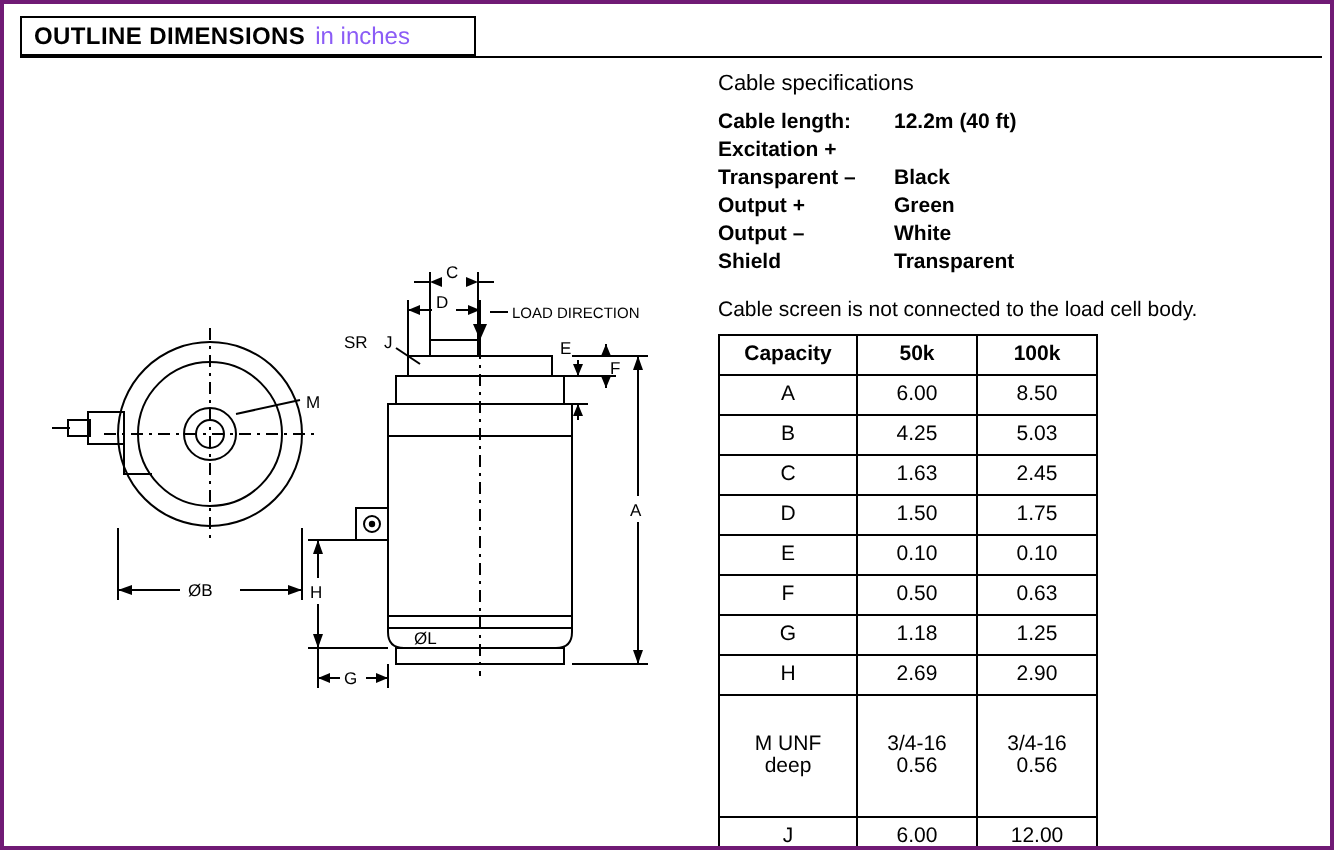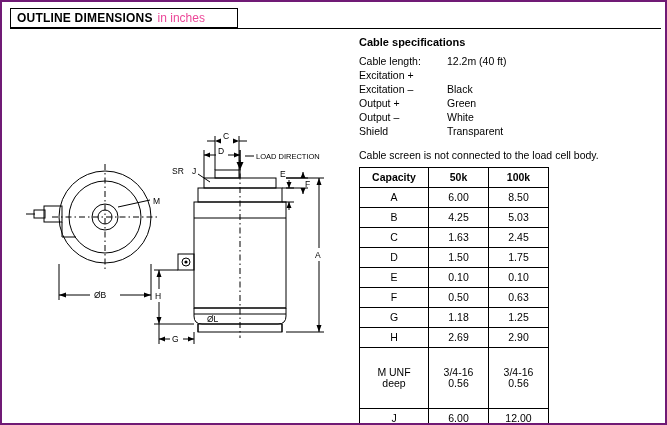--- a/index.html
+++ b/index.html
@@ -35,21 +35,21 @@
   }
   .header-bold {
     font-size: 12px;
     font-weight: bold;
     color: #000;
     letter-spacing: 0.2px;
   }
   .header-light {
     font-size: 12px;
     font-weight: normal;
-    color: #ec4899;
+    color: #8b5cf6;
     margin-left: 5px;
   }
   .header-rule {
     position: absolute;
     left: 8px;
     top: 26px;
     width: 651px;
     height: 1px;
     background: #000;
   }
@@ -63,29 +63,30 @@
   }
   
   .specs {
     position: absolute;
     left: 357px;
     top: 34px;
     width: 300px;
   }
   .specs-title {
     font-size: 11px;
-    font-weight: bold;
+    font-weight: normal;
     color: #000;
     margin-bottom: 6px;
   }
   .spec-row {
     display: flex;
     font-size: 10.5px;
     color: #000;
     line-height: 14px;
+    font-weight: bold;
   }
   .spec-label {
     width: 88px;
     flex: 0 0 88px;
   }
   .spec-value {
     flex: 1;
   }
   .spec-note {
     margin-top: 11px;
@@ -264,21 +265,21 @@
     <div class="specs-title">Cable specifications</div>
 
     <div class="spec-row">
       <div class="spec-label">Cable length:</div>
       <div class="spec-value">12.2m (40 ft)</div>
     </div>
     <div class="spec-row">
       <div class="spec-label">Excitation +</div>
     </div>
     <div class="spec-row">
-      <div class="spec-label">Excitation –</div>
+      <div class="spec-label">Transparent –</div>
       <div class="spec-value">Black</div>
     </div>
     <div class="spec-row">
       <div class="spec-label">Output +</div>
       <div class="spec-value">Green</div>
     </div>
     <div class="spec-row">
       <div class="spec-label">Output –</div>
       <div class="spec-value">White</div>
     </div>

